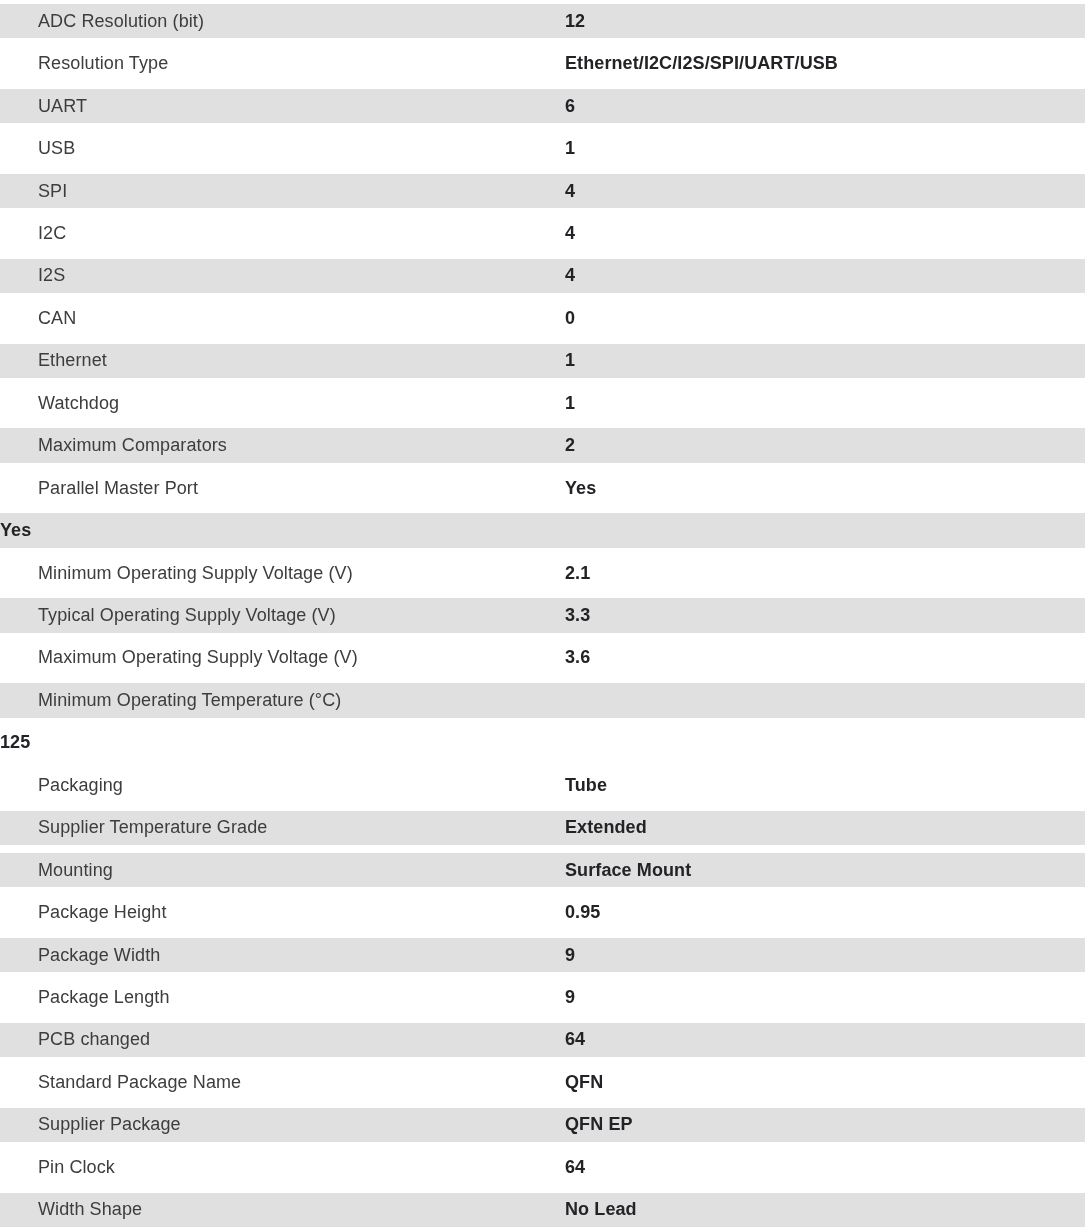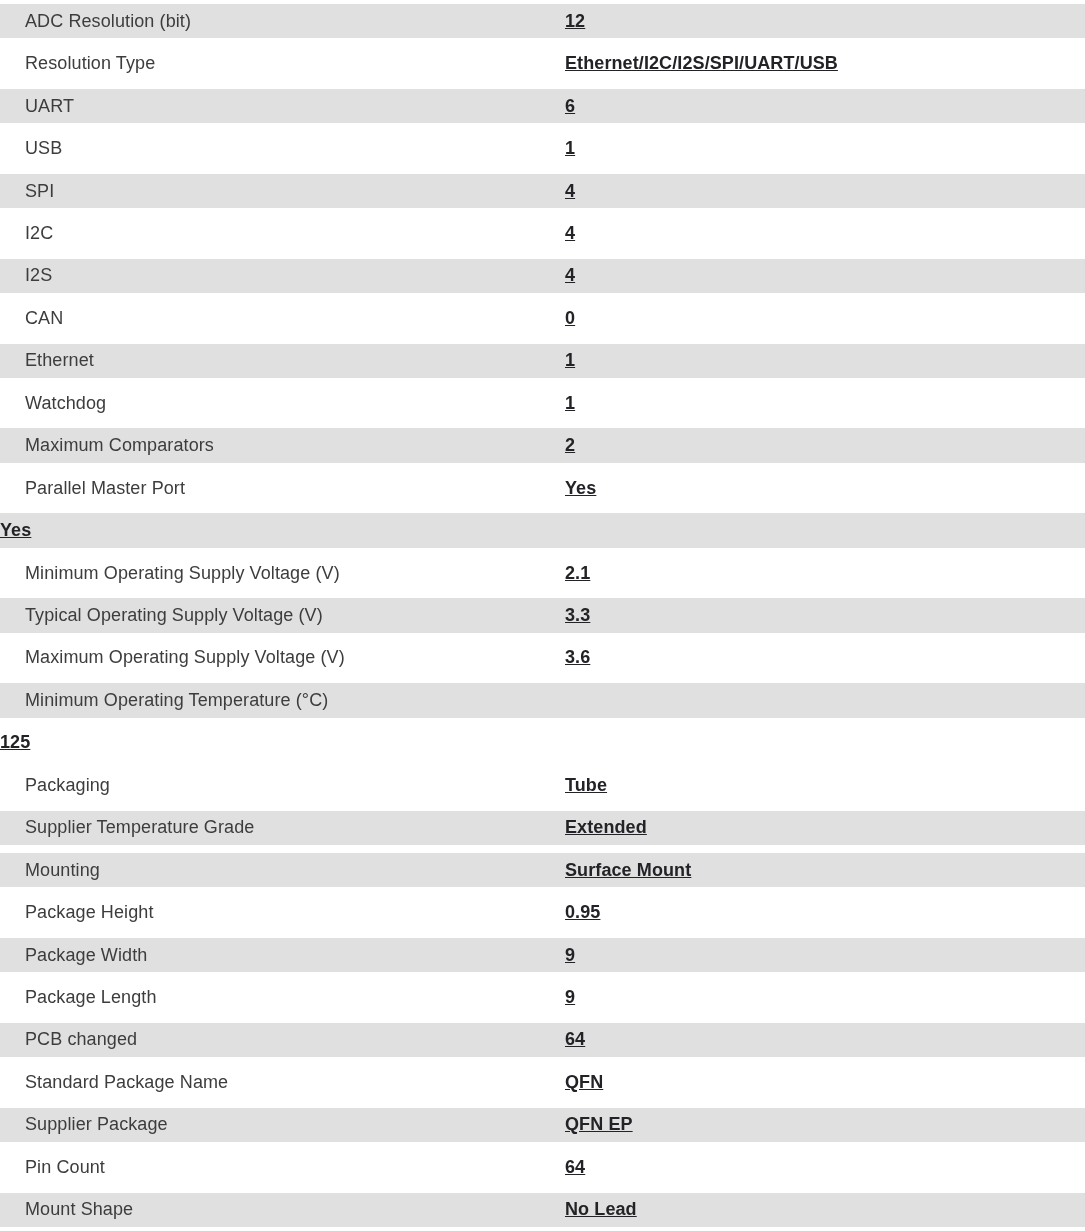--- a/index.html
+++ b/index.html
@@ -30,34 +30,33 @@
     box-sizing: border-box;
     border-top: 4.5px solid var(--row-gap-color);
     border-bottom: 4.5px solid var(--row-gap-color);
     background-clip: padding-box;
     background-color: transparent;
   }
   .spec-row.striped {
     background-color: var(--stripe-color);
   }
   .spec-label {
-    padding-left: 25px;
+    padding-left: 38px;
     font-size: 18px;
     font-weight: 400;
     color: var(--label-color);
     letter-spacing: 0.1px;
     white-space: nowrap;
   }
   .spec-value {
     font-size: 18px;
     font-weight: 700;
     color: var(--value-color);
     letter-spacing: 0.1px;
     white-space: nowrap;
-    text-decoration: underline;
   }
 </style>
 </head>
 <body style="background: rgb(255, 255, 255);">
 
 <div class="spec-table" id="spec-table">
   <div class="spec-row striped">
     <div class="spec-label">ADC Resolution (bit)</div>
     <div class="spec-value">12</div>
   </div>
@@ -183,21 +182,21 @@
     <div class="spec-label">Standard Package Name</div>
     <div class="spec-value">QFN</div>
   </div>
 
   <div class="spec-row striped">
     <div class="spec-label">Supplier Package</div>
     <div class="spec-value">QFN EP</div>
   </div>
 
   <div class="spec-row">
-    <div class="spec-label">Pin Count</div>
+    <div class="spec-label">Pin Clock</div>
     <div class="spec-value">64</div>
   </div>
 
   <div class="spec-row striped">
-    <div class="spec-label">Mount Shape</div>
+    <div class="spec-label">Width Shape</div>
     <div class="spec-value">No Lead</div>
   </div>
 </div>
 
 </body></html>

